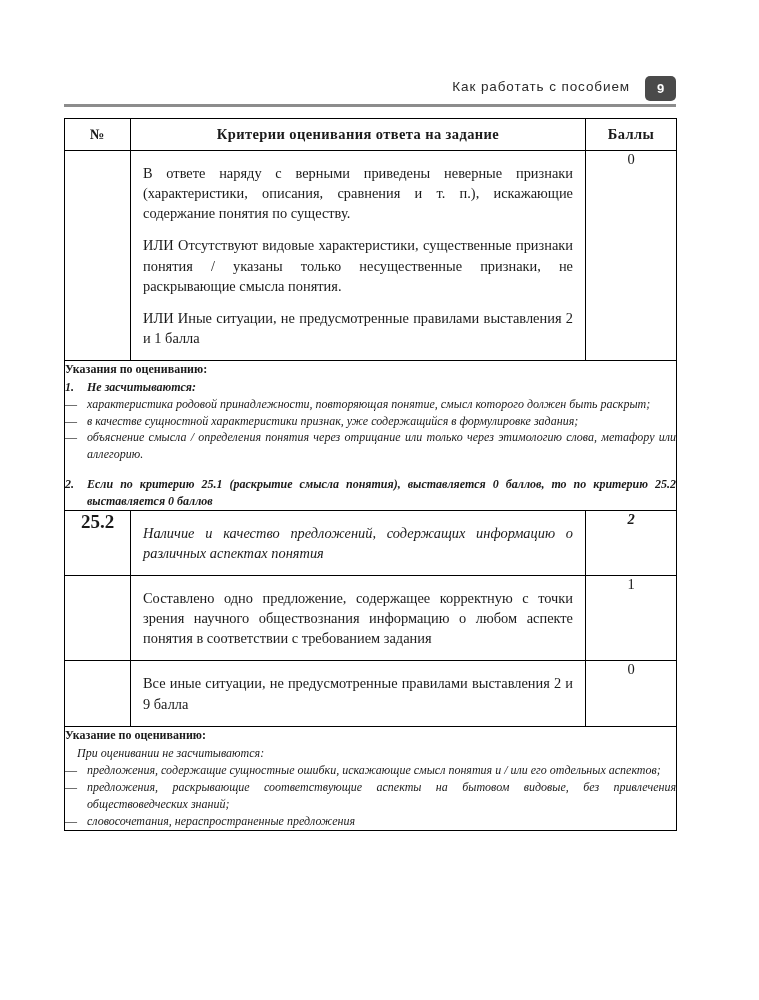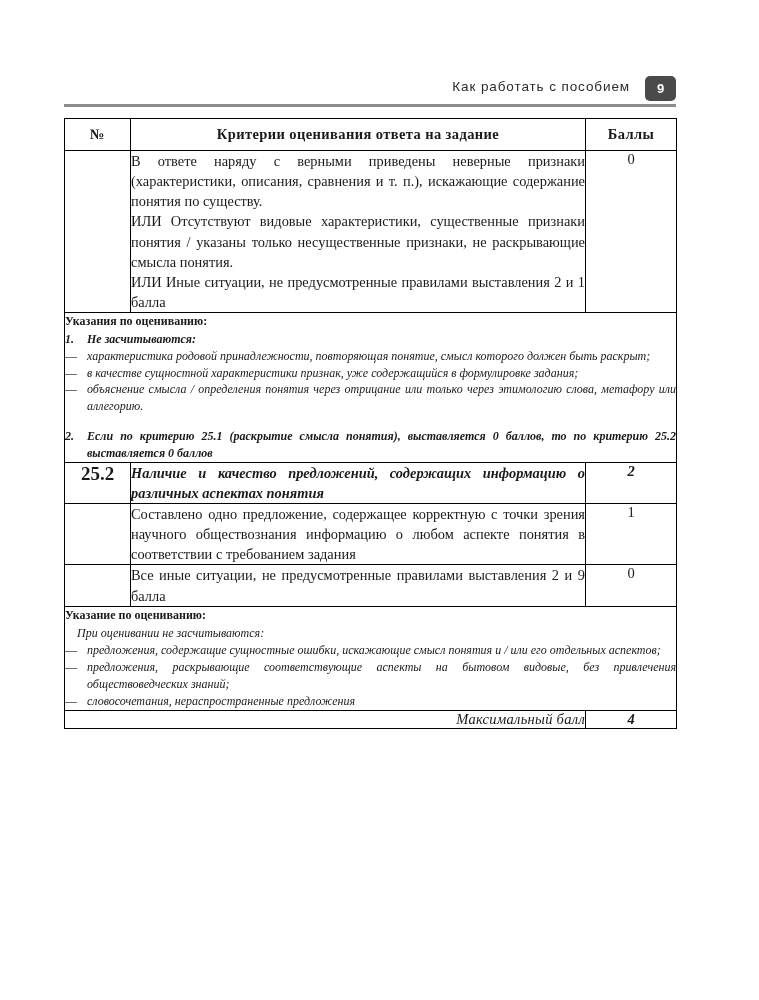--- a/index.html
+++ b/index.html
@@ -107,22 +107,22 @@
   .cell-score.em { font-style: italic; font-weight: bold; }
 
   .cell-text {
     font-size: 14.4px;
     line-height: 1.40;
     padding: 8px 10px 8px 11px;
     text-align: justify;
     text-justify: inter-word;
     hyphens: manual;
   }
-  .cell-text p { margin: 0; }
-  .cell-text.bi p { font-style: italic; font-weight: bold; }
+  .cell-text p { margin: 12px; }
+  .cell-text.bi p { font-style: italic; font-weight: normal; }
 
   
   .guide {
     font-size: 12px;
     line-height: 1.40;
     padding: 8px 12px 9px 11px;
   }
   .guide .g-title {
     font-weight: bold;
     margin: 0 0 1px 0;
@@ -266,21 +266,17 @@
             <span class="dash">—</span>
             <span>предложения, раскрывающие соответствующие аспекты на бытовом видовые, без привлечения обществоведческих знаний;</span>
           </p>
           <p class="g-item">
             <span class="dash">—</span>
             <span>словосочетания, нераспространенные предложения</span>
           </p>
         </td>
       </tr>
 
-      <tr>
-        <td class="total-label" colspan="2">Максимальный балл</td>
-        <td class="cell-score em">4</td>
-      </tr>
 
     </tbody>
   </table>
 
 </div>
 
 </body></html>

